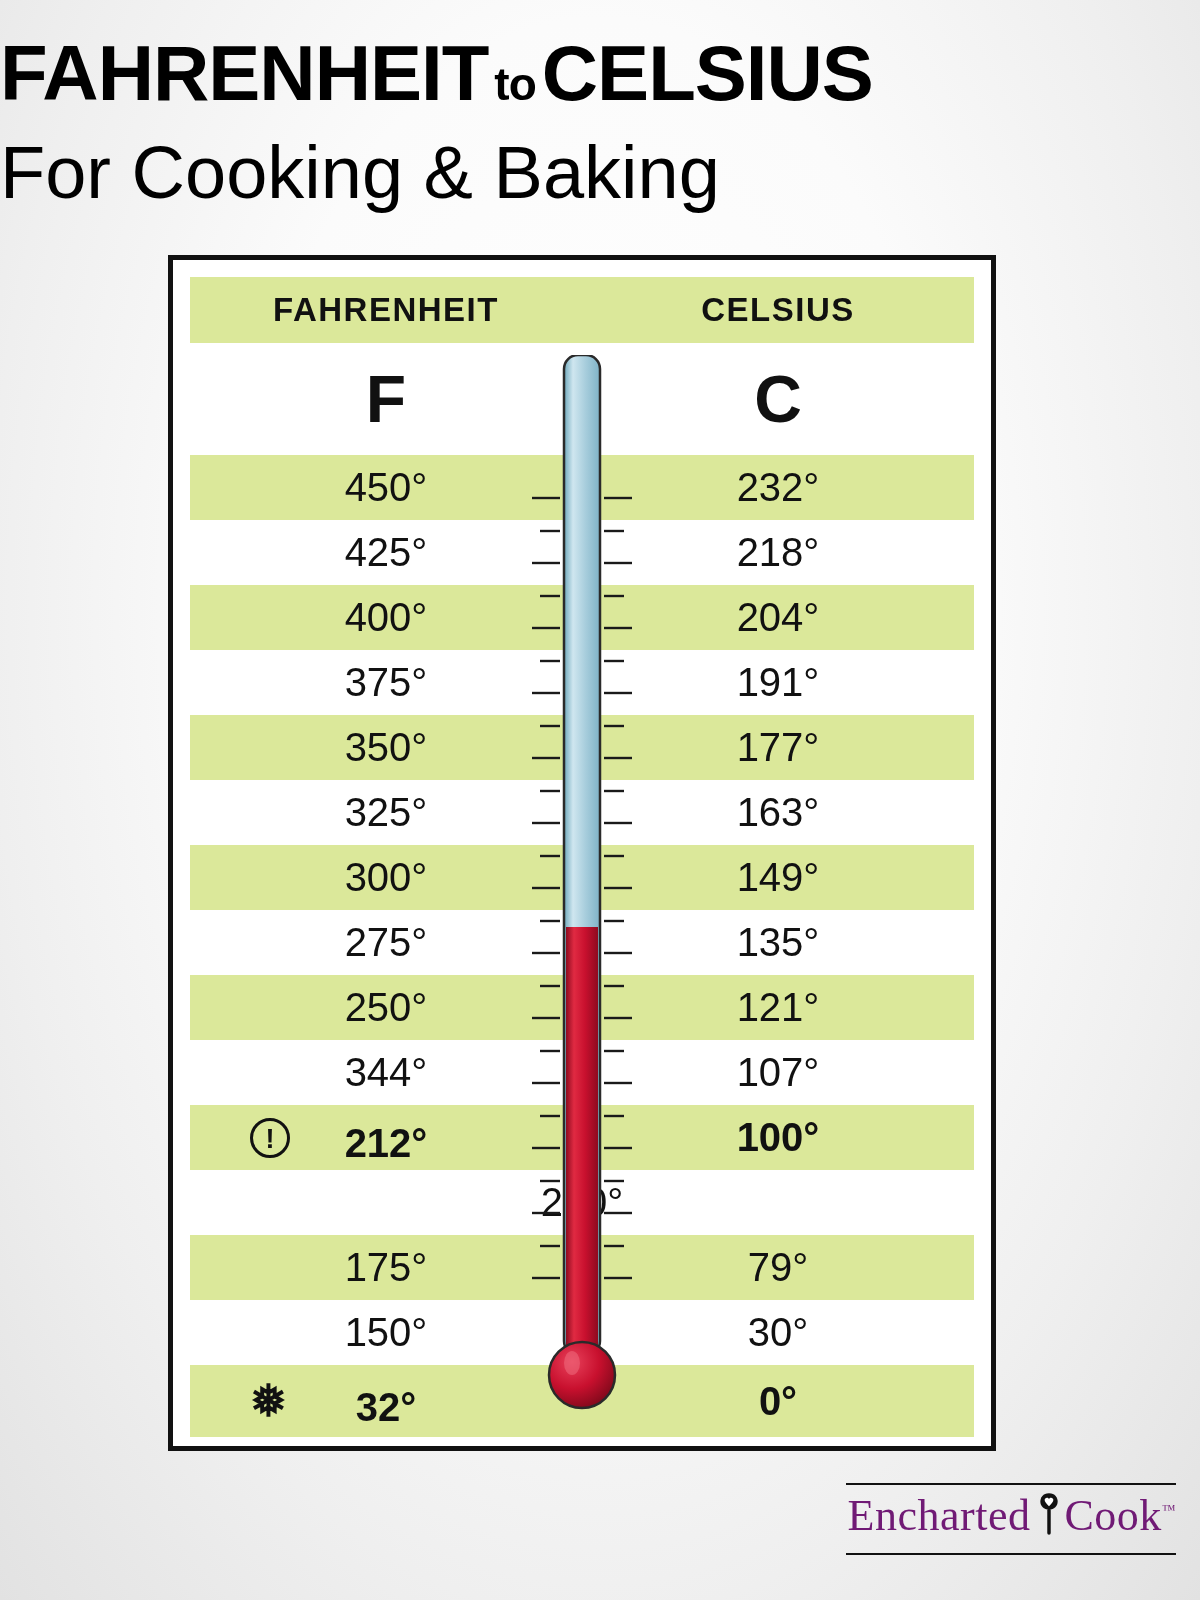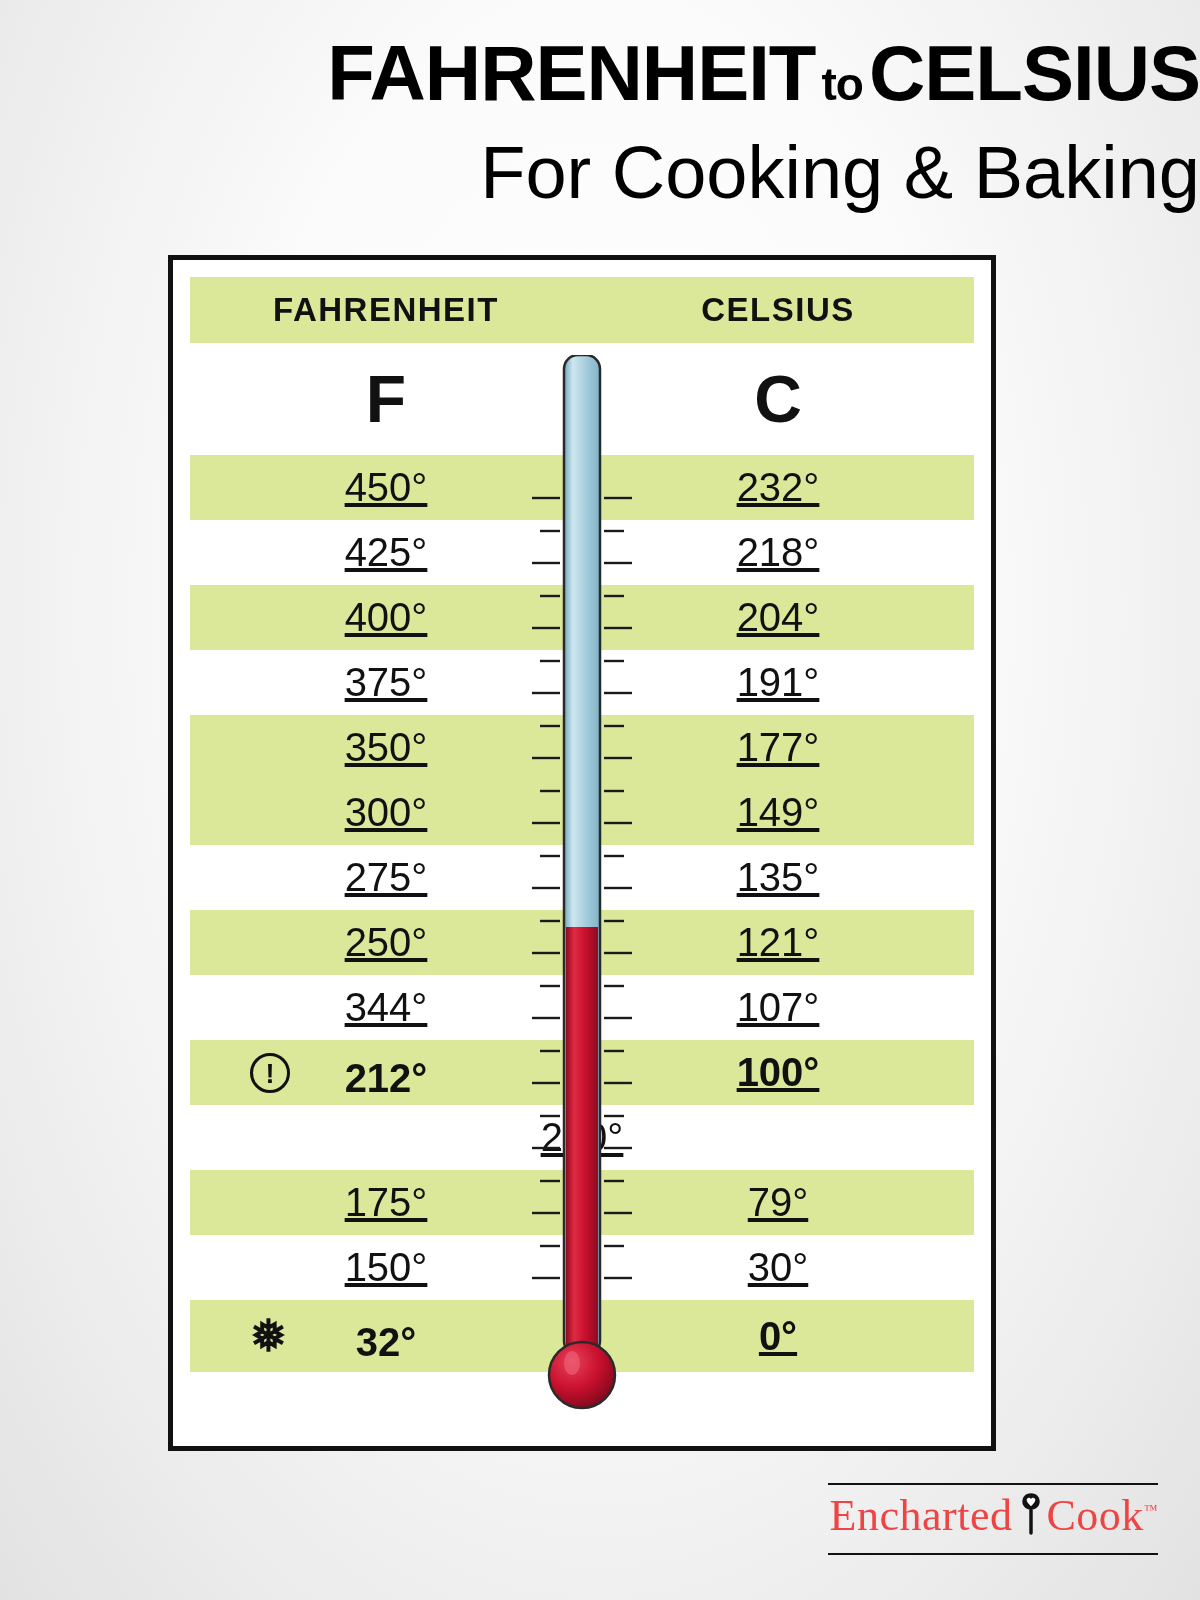--- a/index.html
+++ b/index.html
@@ -11,21 +11,21 @@
     height: 1600px;
     font-family: "Liberation Sans", sans-serif;
     background: radial-gradient(ellipse at 50% 38%, #ffffff 0%, #fbfbfb 42%, #efefef 72%, #e2e2e2 100%);
     overflow: hidden;
     position: relative;
   }
 
   
   .title-block {
     padding-top: 34px;
-    text-align: right;
+    text-align: left;
     color: #000;
   }
   .title-line1 {
     font-size: 78px;
     font-weight: bold;
     letter-spacing: -1px;
     line-height: 1.02;
     white-space: nowrap;
   }
   .title-line1 .to {
@@ -90,21 +90,20 @@
   .unit .cell {
     font-size: 66px;
     font-weight: bold;
     color: #111;
   }
   .data .cell,
   .bottom .cell {
     font-size: 40px;
     color: #111;
     font-weight: normal;
-    text-decoration: underline;
   }
   .cell.strong { font-weight: bold; }
 
   .cell .val { display: inline-block; margin-top: 12px; }
 
   
   .marker {
     position: absolute;
     left: 60px;
     top: 50%;
@@ -135,25 +134,25 @@
     transform: translateX(-50%);
     top: 95px;
     width: 200px;
     height: 1080px;
     pointer-events: none;
   }
 
   
   .logo {
     position: absolute;
-    right: 42px;
+    right: 24px;
     bottom: 42px;
     width: 330px;
     text-align: right;
-    color: #ef4444;
+    color: #701a75;
   }
   .logo-text {
     font-family: "Liberation Serif", serif;
     font-size: 44px;
     letter-spacing: 0.5px;
     white-space: nowrap;
     display: inline-block;
     position: relative;
   }
   .logo-rule {
@@ -205,20 +204,24 @@
       <div class="cell">400°</div>
       <div class="cell">204°</div>
     </div>
     <div class="row data">
       <div class="cell">375°</div>
       <div class="cell">191°</div>
     </div>
     <div class="row data shaded">
       <div class="cell">350°</div>
       <div class="cell">177°</div>
+    </div>
+    <div class="row data">
+      <div class="cell">325°</div>
+      <div class="cell">163°</div>
     </div>
     <div class="row data shaded">
       <div class="cell">300°</div>
       <div class="cell">149°</div>
     </div>
     <div class="row data">
       <div class="cell">275°</div>
       <div class="cell">135°</div>
     </div>
     <div class="row data shaded">

